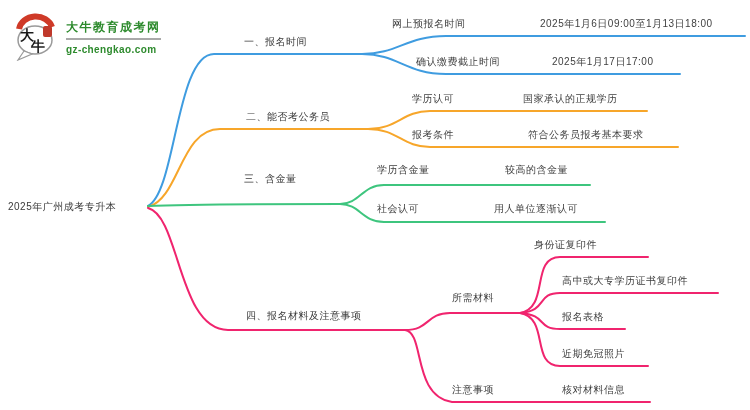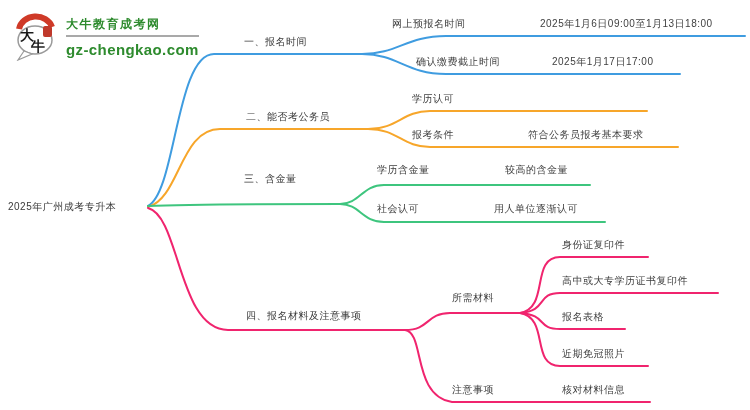--- a/index.html
+++ b/index.html
@@ -8,21 +8,21 @@
   #stage{position:absolute;inset:0;width:750px;height:410px;}
   svg.connectors{position:absolute;left:0;top:0;}
   svg.connectors g{fill:none;stroke-width:2;stroke-linecap:round;stroke-linejoin:round;}
   .node{position:absolute;font-size:10px;color:#3f3f3f;white-space:nowrap;letter-spacing:.5px;line-height:17px;}
   .topic{font-size:10px;color:#3a3a3a;}
   
   .logo{position:absolute;left:12px;top:13px;display:flex;align-items:center;gap:6px;cursor:pointer;}
   .logo-text{display:flex;flex-direction:column;}
   .logo-name{font-size:12px;font-weight:bold;color:#2e8b2e;letter-spacing:1.5px;
              border-bottom:2px solid #a9a9a9;padding-bottom:2px;}
-  .logo-domain{font-size:15px;font-weight:bold;color:#2e8b2e;letter-spacing:.4px;margin-top:4px;}
+  .logo-domain{font-size:10px;font-weight:bold;color:#2e8b2e;letter-spacing:.4px;margin-top:4px;}
 </style>
 </head>
 <body>
 
 <div id="stage">
 
   <svg class="connectors" width="750" height="410" viewBox="0 0 750 410">
     <g stroke="#3f9ce0">
       <path d="M148,206 C176,192 176,54 214,54 L362,54"></path>
       <path d="M362,54 C398,54 406,36 446,36 L745,36"></path>
@@ -67,31 +67,32 @@
   <div class="node topic" style="left:8px;top:198px;">2025年广州成考专升本</div>
 
   <div class="node topic" style="left:244px;top:33px;">一、报名时间</div>
   <div class="node" style="left:392px;top:15px;">网上预报名时间</div>
   <div class="node" style="left:540px;top:15px;">2025年1月6日09:00至1月13日18:00</div>
   <div class="node" style="left:392px;top:53px;margin-left:24px;">确认缴费截止时间</div>
   <div class="node" style="left:552px;top:53px;">2025年1月17日17:00</div>
 
   <div class="node topic" style="left:246px;top:108px;">二、能否考公务员</div>
   <div class="node" style="left:412px;top:90px;">学历认可</div>
+  <div class="node" style="left:523px;top:90px;">国家承认的正规学历</div>
   <div class="node" style="left:412px;top:126px;">报考条件</div>
   <div class="node" style="left:528px;top:126px;">符合公务员报考基本要求</div>
 
   <div class="node topic" style="left:244px;top:170px;">三、含金量</div>
   <div class="node" style="left:377px;top:161px;">学历含金量</div>
   <div class="node" style="left:505px;top:161px;">较高的含金量</div>
   <div class="node" style="left:377px;top:200px;">社会认可</div>
   <div class="node" style="left:494px;top:200px;">用人单位逐渐认可</div>
 
   <div class="node topic" style="left:246px;top:307px;">四、报名材料及注意事项</div>
   <div class="node" style="left:452px;top:289px;">所需材料</div>
-  <div class="node" style="left:562px;top:236px;">身份证复印件</div>
+  <div class="node" style="left:534px;top:236px;">身份证复印件</div>
   <div class="node" style="left:562px;top:272px;font-family:Liberation Serif, serif;">高中或大专学历证书复印件</div>
   <div class="node" style="left:562px;top:308px;">报名表格</div>
   <div class="node" style="left:562px;top:345px;">近期免冠照片</div>
   <div class="node" style="left:452px;top:381px;">注意事项</div>
   <div class="node" style="left:562px;top:381px;">核对材料信息</div>
 
 </div>
 
 </body></html>

